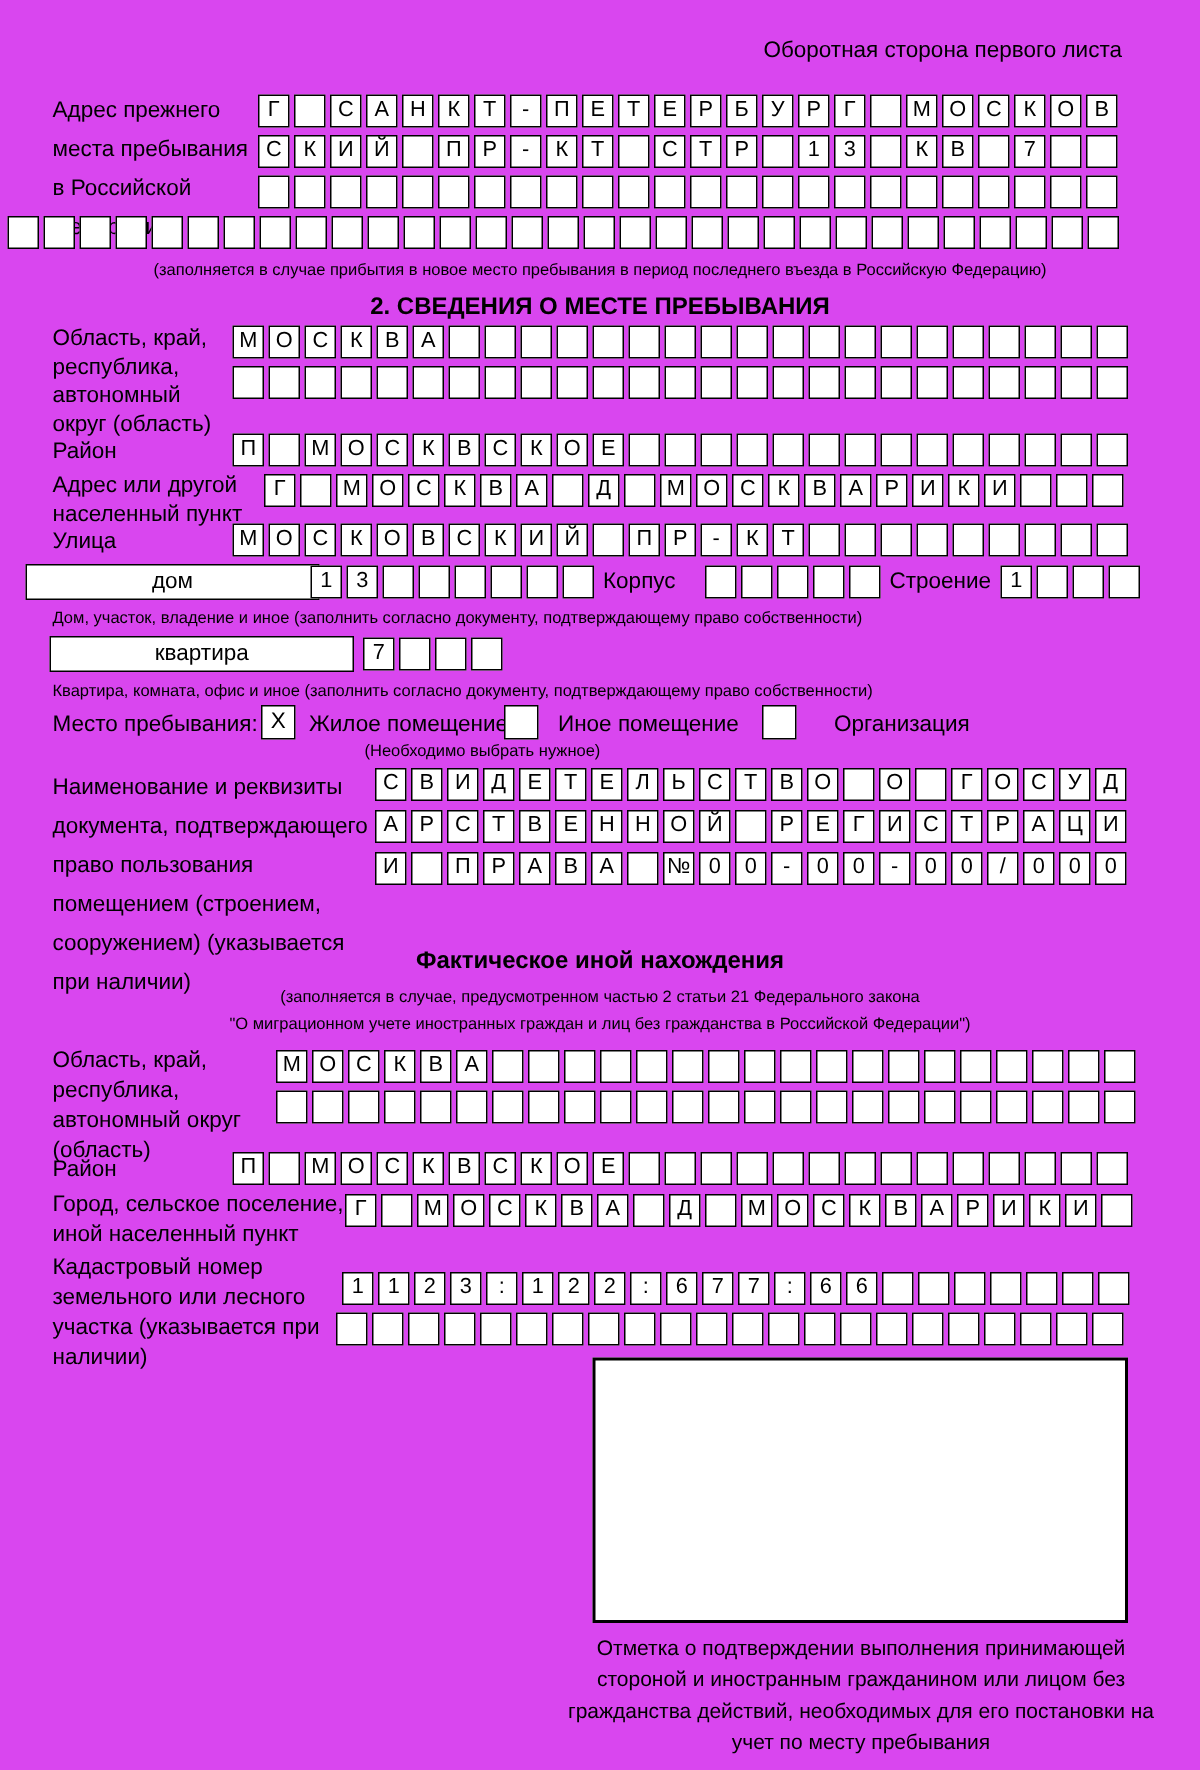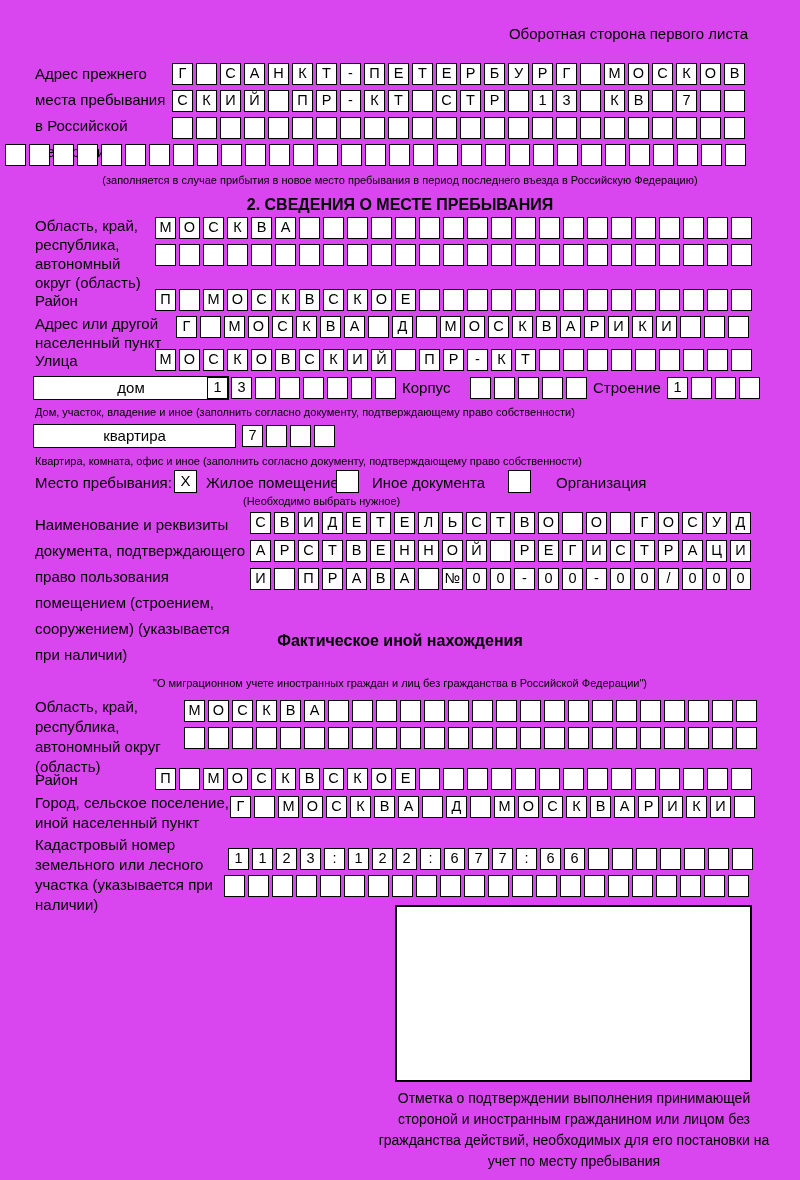--- a/index.html
+++ b/index.html
@@ -86,47 +86,48 @@
 
   <div class="lbl" style="left:35px;top:291px;">Район</div>
   <div class="cellrow" style="left:155px;top:289px;"><span class="cell">П</span><span class="cell"></span><span class="cell">М</span><span class="cell">О</span><span class="cell">С</span><span class="cell">К</span><span class="cell">В</span><span class="cell">С</span><span class="cell">К</span><span class="cell">О</span><span class="cell">Е</span><span class="cell"></span><span class="cell"></span><span class="cell"></span><span class="cell"></span><span class="cell"></span><span class="cell"></span><span class="cell"></span><span class="cell"></span><span class="cell"></span><span class="cell"></span><span class="cell"></span><span class="cell"></span><span class="cell"></span><span class="cell"></span></div>
 
   <div class="lbl" style="left:35px;top:314px;width:140px;">Адрес или другой населенный пункт</div>
   <div class="cellrow" style="left:176px;top:316px;"><span class="cell">Г</span><span class="cell"></span><span class="cell">М</span><span class="cell">О</span><span class="cell">С</span><span class="cell">К</span><span class="cell">В</span><span class="cell">А</span><span class="cell"></span><span class="cell">Д</span><span class="cell"></span><span class="cell">М</span><span class="cell">О</span><span class="cell">С</span><span class="cell">К</span><span class="cell">В</span><span class="cell">А</span><span class="cell">Р</span><span class="cell">И</span><span class="cell">К</span><span class="cell">И</span><span class="cell"></span><span class="cell"></span><span class="cell"></span></div>
 
   <div class="lbl" style="left:35px;top:351px;">Улица</div>
   <div class="cellrow" style="left:155px;top:349px;"><span class="cell">М</span><span class="cell">О</span><span class="cell">С</span><span class="cell">К</span><span class="cell">О</span><span class="cell">В</span><span class="cell">С</span><span class="cell">К</span><span class="cell">И</span><span class="cell">Й</span><span class="cell"></span><span class="cell">П</span><span class="cell">Р</span><span class="cell">-</span><span class="cell">К</span><span class="cell">Т</span><span class="cell"></span><span class="cell"></span><span class="cell"></span><span class="cell"></span><span class="cell"></span><span class="cell"></span><span class="cell"></span><span class="cell"></span><span class="cell"></span></div>
 
-  <div class="widebox" style="left:33px;top:376px;width:196px;">дом</div>
+  <div class="widebox" style="left:17px;top:376px;width:196px;">дом</div>
   <div class="cellrow" style="left:207px;top:377px;"><span class="cell">1</span><span class="cell">3</span><span class="cell"></span><span class="cell"></span><span class="cell"></span><span class="cell"></span><span class="cell"></span><span class="cell"></span></div>
   <div class="lbl" style="left:402px;top:378px;">Корпус</div>
   <div class="cellrow" style="left:470px;top:377px;"><span class="cell"></span><span class="cell"></span><span class="cell"></span><span class="cell"></span><span class="cell"></span></div>
   <div class="lbl" style="left:593px;top:378px;">Строение</div>
   <div class="cellrow" style="left:667px;top:377px;"><span class="cell">1</span><span class="cell"></span><span class="cell"></span><span class="cell"></span></div>
   <div class="note" style="left:35px;top:404px;width:740px;">Дом, участок, владение и иное (заполнить согласно документу, подтверждающему право собственности)</div>
 
   <div class="widebox" style="left:33px;top:424px;width:203px;">квартира</div>
   <div class="cellrow" style="left:242px;top:425px;"><span class="cell">7</span><span class="cell"></span><span class="cell"></span><span class="cell"></span></div>
   <div class="note" style="left:35px;top:453px;width:740px;">Квартира, комната, офис и иное (заполнить согласно документу, подтверждающему право собственности)</div>
 
   <div class="lbl" style="left:35px;top:473px;">Место пребывания:</div>
   <span class="checkbox" style="left:174px;top:470px;">X</span>
   <div class="lbl" style="left:206px;top:473px;">Жилое помещение</div>
   <span class="checkbox" style="left:336px;top:470px;"></span>
-  <div class="lbl" style="left:372px;top:473px;">Иное документа</div>
+  <div class="lbl" style="left:372px;top:473px;">Иное помещение</div>
   <span class="checkbox" style="left:508px;top:470px;"></span>
   <div class="lbl" style="left:556px;top:473px;">Организация</div>
   <div class="note" style="left:243px;top:493px;">(Необходимо выбрать нужное)</div>
 
   <div class="lbl" style="left:35px;top:512px;width:220px;line-height:26px;">Наименование и реквизиты документа, подтверждающего право пользования помещением (строением, сооружением) (указывается при наличии)</div>
   <div class="cellrow" style="left:250px;top:512px;"><span class="cell">С</span><span class="cell">В</span><span class="cell">И</span><span class="cell">Д</span><span class="cell">Е</span><span class="cell">Т</span><span class="cell">Е</span><span class="cell">Л</span><span class="cell">Ь</span><span class="cell">С</span><span class="cell">Т</span><span class="cell">В</span><span class="cell">О</span><span class="cell"></span><span class="cell">О</span><span class="cell"></span><span class="cell">Г</span><span class="cell">О</span><span class="cell">С</span><span class="cell">У</span><span class="cell">Д</span></div>
   <div class="cellrow" style="left:250px;top:540px;"><span class="cell">А</span><span class="cell">Р</span><span class="cell">С</span><span class="cell">Т</span><span class="cell">В</span><span class="cell">Е</span><span class="cell">Н</span><span class="cell">Н</span><span class="cell">О</span><span class="cell">Й</span><span class="cell"></span><span class="cell">Р</span><span class="cell">Е</span><span class="cell">Г</span><span class="cell">И</span><span class="cell">С</span><span class="cell">Т</span><span class="cell">Р</span><span class="cell">А</span><span class="cell">Ц</span><span class="cell">И</span></div>
   <div class="cellrow" style="left:250px;top:568px;"><span class="cell">И</span><span class="cell"></span><span class="cell">П</span><span class="cell">Р</span><span class="cell">А</span><span class="cell">В</span><span class="cell">А</span><span class="cell"></span><span class="cell">№</span><span class="cell">0</span><span class="cell">0</span><span class="cell">-</span><span class="cell">0</span><span class="cell">0</span><span class="cell">-</span><span class="cell">0</span><span class="cell">0</span><span class="cell">/</span><span class="cell">0</span><span class="cell">0</span><span class="cell">0</span></div>
 
   <div class="title center" style="top:632px;">Фактическое иной нахождения</div>
+  <div class="note center" style="top:657px;">(заполняется в случае, предусмотренном частью 2 статьи 21 Федерального закона</div>
   <div class="note center" style="top:675px;">"О миграционном учете иностранных граждан и лиц без гражданства в Российской Федерации")</div>
 
   <div class="lbl" style="left:35px;top:697px;width:148px;line-height:20px;">Область, край, республика, автономный округ (область)</div>
   <div class="cellrow" style="left:184px;top:700px;"><span class="cell">М</span><span class="cell">О</span><span class="cell">С</span><span class="cell">К</span><span class="cell">В</span><span class="cell">А</span><span class="cell"></span><span class="cell"></span><span class="cell"></span><span class="cell"></span><span class="cell"></span><span class="cell"></span><span class="cell"></span><span class="cell"></span><span class="cell"></span><span class="cell"></span><span class="cell"></span><span class="cell"></span><span class="cell"></span><span class="cell"></span><span class="cell"></span><span class="cell"></span><span class="cell"></span><span class="cell"></span></div>
   <div class="cellrow" style="left:184px;top:727px;"><span class="cell"></span><span class="cell"></span><span class="cell"></span><span class="cell"></span><span class="cell"></span><span class="cell"></span><span class="cell"></span><span class="cell"></span><span class="cell"></span><span class="cell"></span><span class="cell"></span><span class="cell"></span><span class="cell"></span><span class="cell"></span><span class="cell"></span><span class="cell"></span><span class="cell"></span><span class="cell"></span><span class="cell"></span><span class="cell"></span><span class="cell"></span><span class="cell"></span><span class="cell"></span><span class="cell"></span></div>
 
   <div class="lbl" style="left:35px;top:770px;">Район</div>
   <div class="cellrow" style="left:155px;top:768px;"><span class="cell">П</span><span class="cell"></span><span class="cell">М</span><span class="cell">О</span><span class="cell">С</span><span class="cell">К</span><span class="cell">В</span><span class="cell">С</span><span class="cell">К</span><span class="cell">О</span><span class="cell">Е</span><span class="cell"></span><span class="cell"></span><span class="cell"></span><span class="cell"></span><span class="cell"></span><span class="cell"></span><span class="cell"></span><span class="cell"></span><span class="cell"></span><span class="cell"></span><span class="cell"></span><span class="cell"></span><span class="cell"></span><span class="cell"></span></div>
 
   <div class="lbl" style="left:35px;top:793px;width:198px;line-height:20px;">Город, сельское поселение, иной населенный пункт</div>

